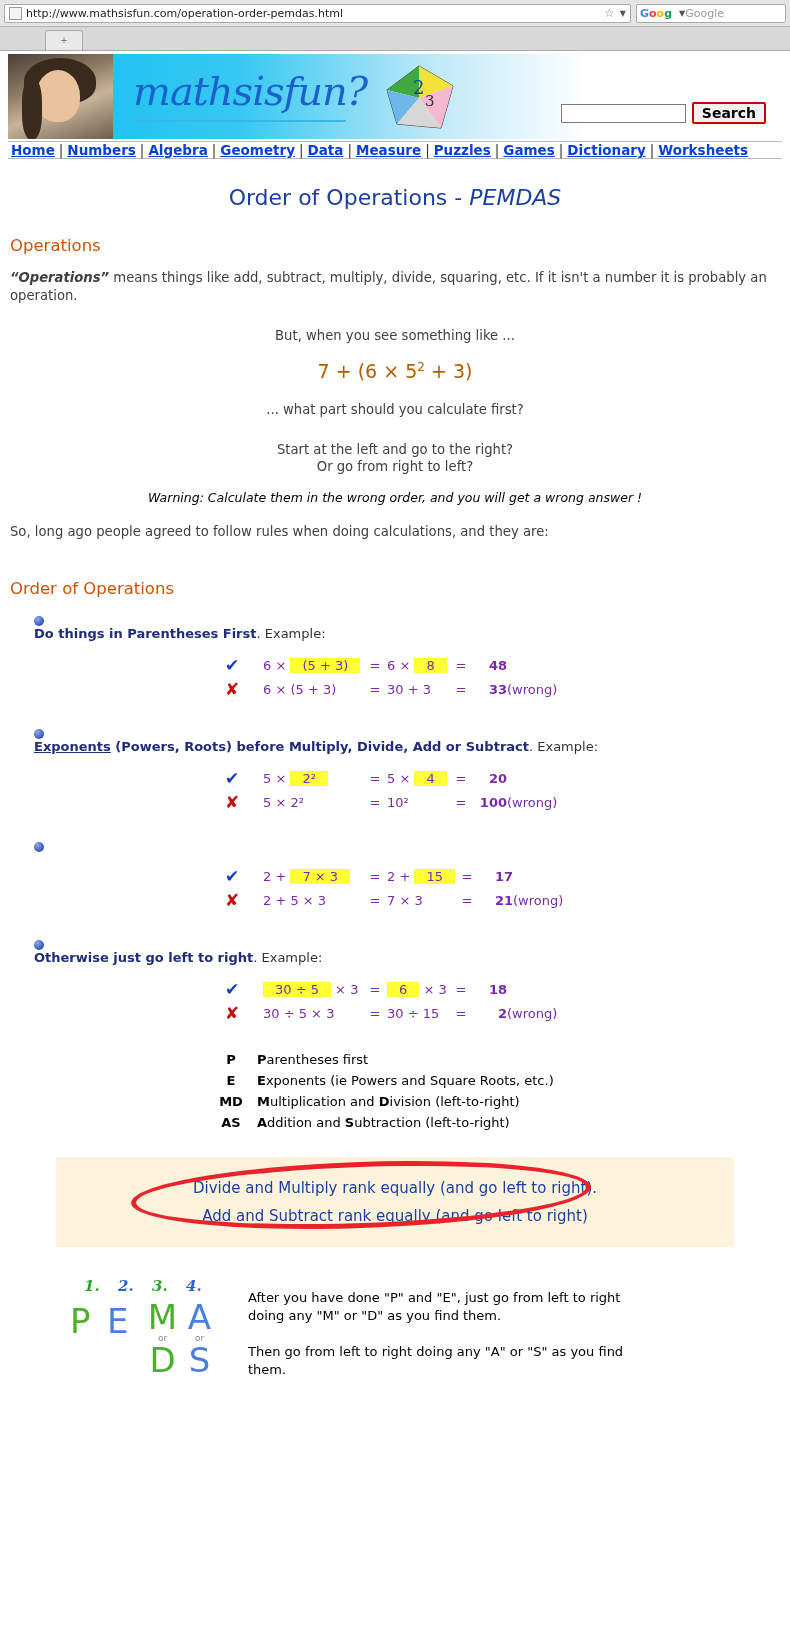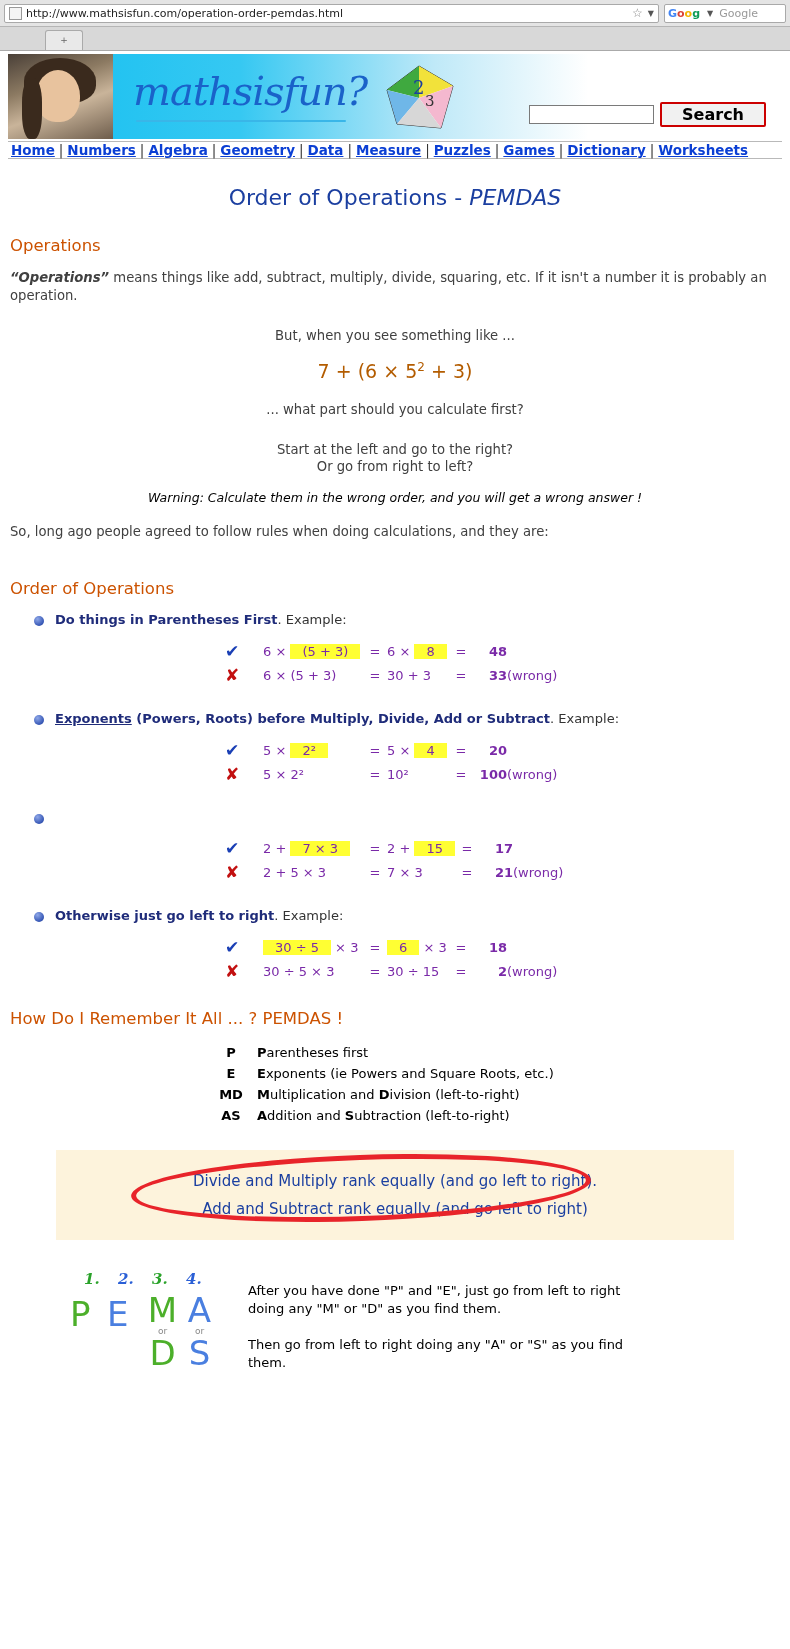--- a/index.html
+++ b/index.html
@@ -58,21 +58,21 @@
     color: #8a8a8a;
     font-size: 12px;
     margin-left: 4px;
   }
   .chev {
     font-size: 8px;
     color: #555;
     margin-left: 5px;
   }
   .search-chrome {
-    width: 122px;
+    width: 150px;
     height: 19px;
     background: #ffffff;
     border: 1px solid #a9a9a9;
     border-radius: 2px;
     margin-left: 5px;
     display: flex;
     align-items: center;
     padding: 0 3px;
     box-sizing: border-box;
     font-size: 11px;
@@ -178,24 +178,24 @@
     border: 1px solid #7a7a7a;
     font-size: 11px;
     padding: 0 3px;
     box-sizing: border-box;
   }
   .search-btn {
     margin-left: 6px;
     background: #f1f1f1;
     border: 2px solid #c00;
     border-radius: 2px;
-    font-size: 16px;
+    font-size: 14px;
     font-weight: bold;
     color: #000;
-    padding: 1px 20px;
+    padding: 1px 8px;
     font-family: "DejaVu Sans", sans-serif;
     cursor: pointer;
   }
 
   
   .navbar {
     margin: 2px 8px 0 8px;
     border-top: 1px solid #b9b9b9;
     border-bottom: 1px solid #b9b9b9;
     padding: 0 2px;
@@ -257,20 +257,21 @@
     margin: 14px 0 18px 0;
   }
 
   
   .rules { margin-top: 10px; }
   .rule-head {
     display: flex;
     align-items: flex-start;
     margin: 0 0 0 24px;
     font-size: 13px;
+    flex-direction: column;
   }
   .bullet {
     width: 10px; height: 10px;
     border-radius: 50%;
     background: radial-gradient(circle at 35% 30%, #8fa8e8 0%, #3556b5 70%, #22367a 100%);
     margin: 4px 11px 0 0;
     flex: 0 0 auto;
   }
   .rule-title { color: #1f2c7a; font-weight: bold; }
   .rule-ex { color: #333; font-weight: normal; }
@@ -391,21 +392,21 @@
 <div class="browser-chrome">
   <div class="url-bar">
     <span class="url-favicon"></span>
     <span class="url-text">http://www.mathsisfun.com/operation-order-pemdas.html</span>
     <span class="star-icon">☆</span>
     <span class="chev">▼</span>
   </div>
   <div class="search-chrome">
     <span class="g-logo"><span class="g-b">G</span><span class="g-r">o</span><span class="g-y">o</span><span class="g-g">g</span></span>
     <span class="chev">▼</span>
-    <span style="margin-left:6px">Google</span>
+    <span style="">Google</span>
   </div>
 </div>
 <div class="tabbar">
   <div class="tab">+</div>
 </div>
 
 <div class="site-header">
   <div class="header-photo">
     <div class="photo-hair"></div>
     <div class="photo-face"></div>
@@ -564,21 +565,20 @@
         <td class="eq">=</td>
         <td class="c2">30 ÷ 15</td>
         <td class="eq">=</td>
         <td class="c3">2</td>
         <td class="note">(wrong)</td>
       </tr>
     </tbody>
       </table>
   </div>
 
-  <h2 class="section" style="margin-top:26px">How Do I Remember It All ... ? PEMDAS !</h2>
 
   <table class="pemdas">
     <tbody>
         <tr>
       <td class="pl">P</td>
       <td><span class="b">P</span><span>arentheses first</span></td>
     </tr>
     <tr>
       <td class="pl">E</td>
       <td><span class="b">E</span><span>xponents (ie Powers and Square Roots, etc.)</span></td>

